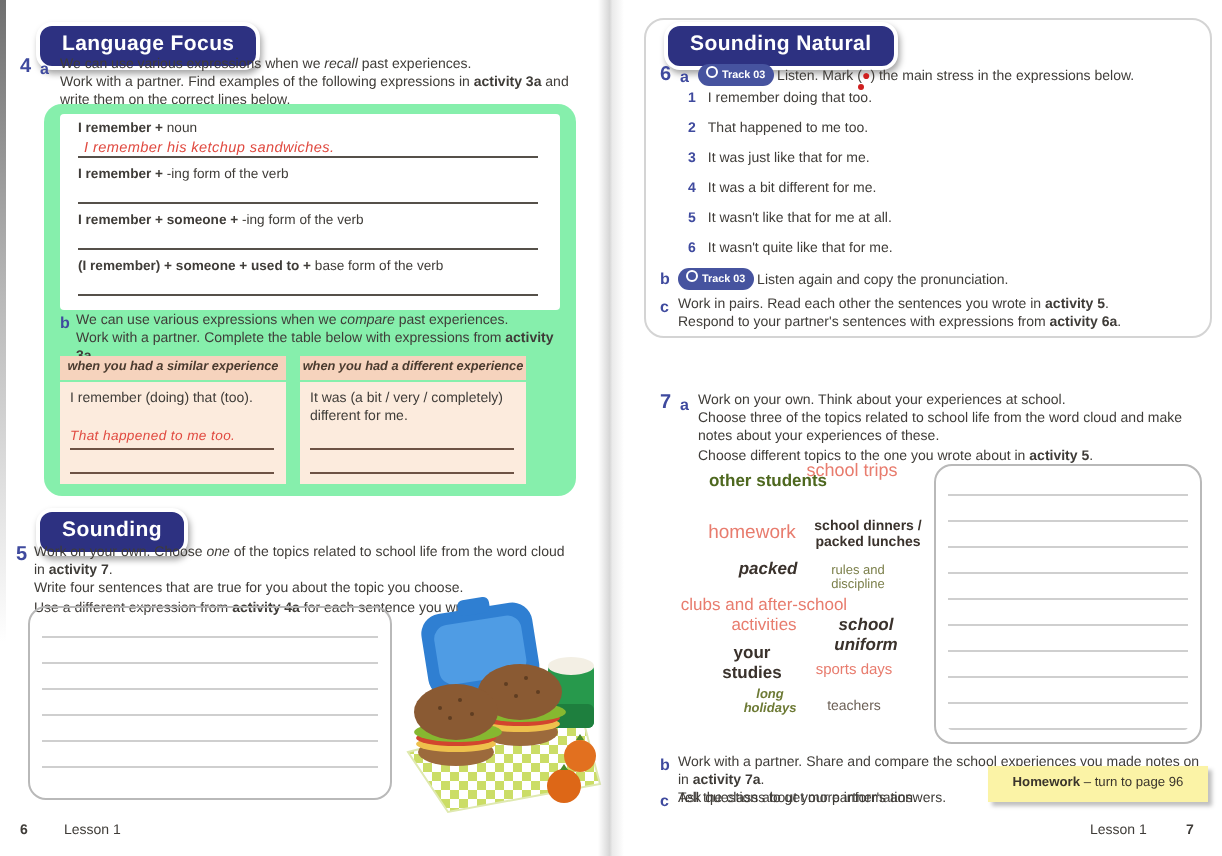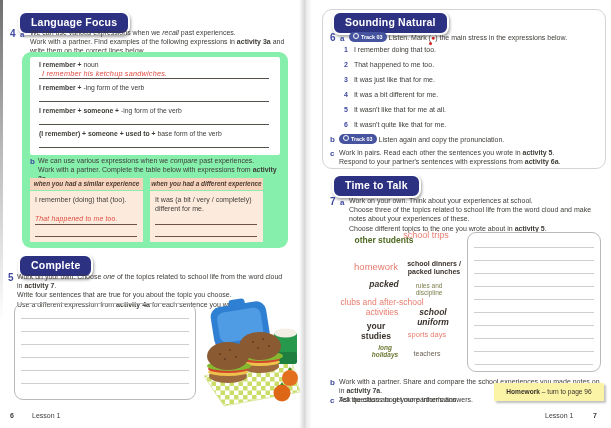--- a/index.html
+++ b/index.html
@@ -120,21 +120,21 @@
         <div class="cell-uline" style="left:5px;top:45px;width:102px;"></div>
       </div>
       <div class="ptable-cell" style="left:128px;top:139px;width:113px;height:51px;">
         <div class="txt" style="padding:4px 5px 0;">It was (a bit / very / completely) different for me.</div>
         <div class="cell-uline" style="left:5px;top:33px;width:102px;"></div>
         <div class="cell-uline" style="left:5px;top:45px;width:102px;"></div>
       </div>
     </div>
   </div>
 
-  <div class="badge" style="left:18px;top:254px;">Complete</div>
+  <div class="badge" style="left:18px;top:254px;">Sounding</div>
 
   <span class="abs num" style="left:8px;top:273px;">5</span>
   <div class="abs txt" style="left:17px;top:272px;width:272px;">
     <span>Work on your own. Choose </span><i>one</i><span> of the topics related to school life from the word cloud in </span><b>activity 7</b><span>.</span><br>
     <span>Write four sentences that are true for you about the topic you choose.</span><br>
     <span>Use a different expression from </span><b>activity 4a</b><span> for each sentence you write.</span>
   </div>
 
   <div class="ruledbox" style="left:14px;top:303px;width:182px;height:97px;"></div>
 
@@ -235,21 +235,20 @@
     <span class="track-badge"><span class="cd-icon"></span><span>Track 03</span></span>
     <span>Listen again and copy the pronunciation.</span>
   </div>
 
   <span class="abs letter" style="left:25px;top:150px;">c</span>
   <div class="abs txt" style="left:34px;top:148px;width:250px;">
     <span>Work in pairs. Read each other the sentences you wrote in </span><b>activity 5</b><span>.</span><br>
     <span>Respond to your partner's sentences with expressions from </span><b>activity 6a</b><span>.</span>
   </div>
 
-  <div class="badge" style="left:27px;top:174px;">Time to Talk</div>
 
   <span class="abs num" style="left:25px;top:197px;">7</span>
   <span class="abs letter" style="left:35px;top:199px;">a</span>
   <div class="abs txt" style="left:44px;top:196px;width:244px;">
     <span>Work on your own. Think about your experiences at school.</span><br>
     <span>Choose three of the topics related to school life from the word cloud and make notes about your experiences of these.</span><br>
     <span>Choose different topics to the one you wrote about in </span><b>activity 5</b><span>.</span>
   </div>
 
   <div>

